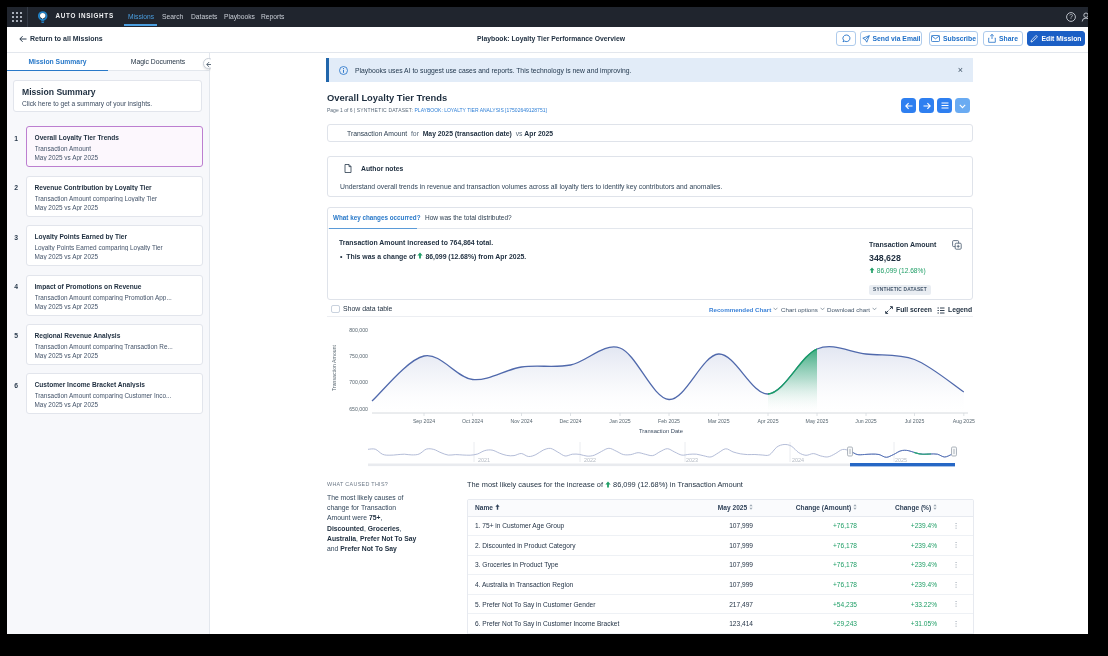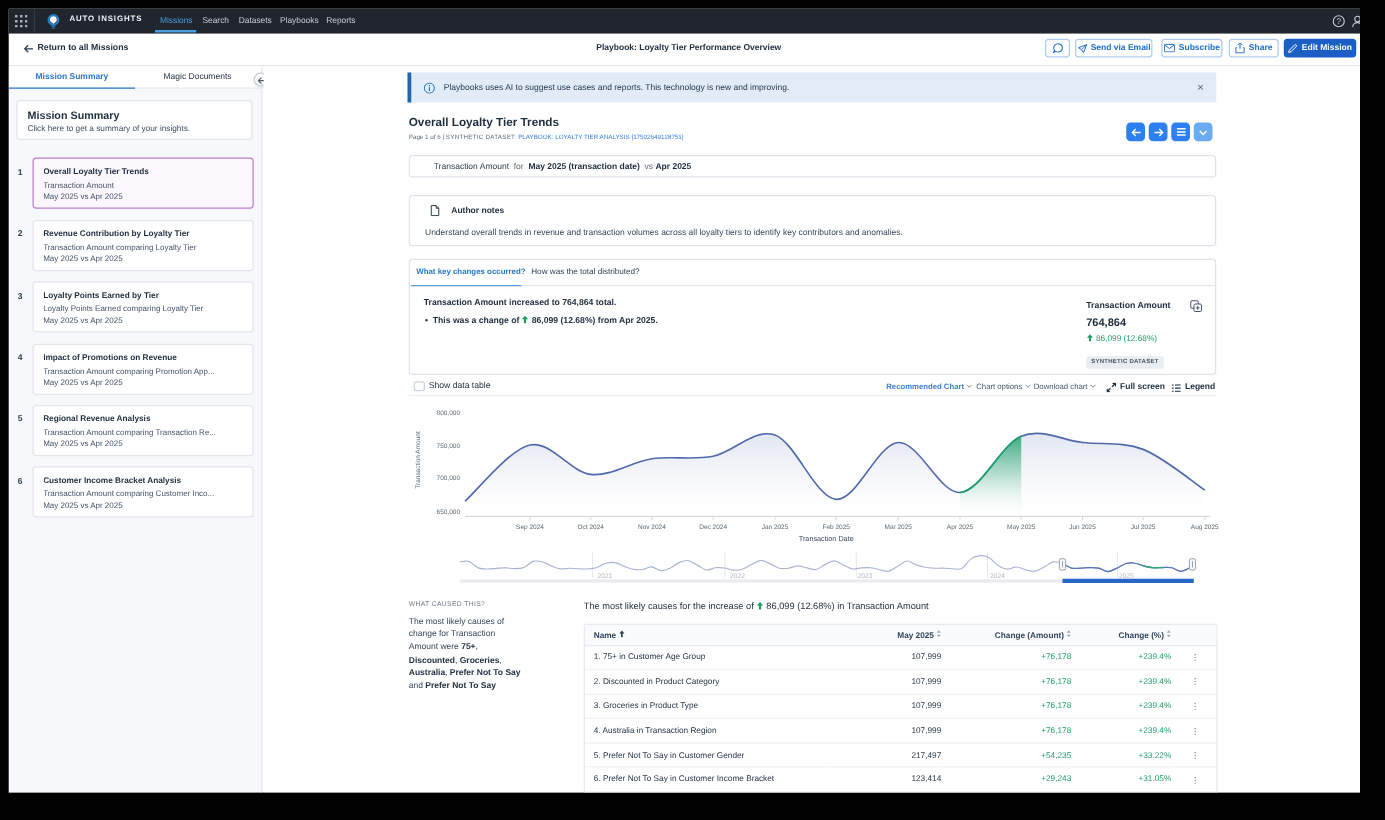--- a/index.html
+++ b/index.html
@@ -207,21 +207,21 @@
     <div class="box" style="left:116px;top:154px;width:646px;height:93px">
       <div style="position:absolute;left:5px;top:5.5px;font-size:6.3px;font-weight:bold;color:#2979c9">What key changes occurred?</div>
       <div style="position:absolute;left:97px;top:5.5px;font-size:6.5px;color:#2c3e50">How was the total distributed?</div>
       <div style="position:absolute;left:0;top:20px;width:100%;height:1px;background:#e3e7ed"></div>
       <div style="position:absolute;left:1px;top:19.5px;width:88px;height:1.5px;background:#5b9bd8"></div>
       <div style="position:absolute;left:11px;top:31px;font-size:6.9px;font-weight:bold;color:#1d2d3e">Transaction Amount increased to 764,864 total.</div>
       <div style="position:absolute;left:12px;top:44px;font-size:6.9px;font-weight:bold;color:#1d2d3e">• &nbsp;This was a change of <svg width="6" height="7" viewBox="0 0 6 7" style="vertical-align:-0.5px">
             <path d="M3,0.5 L5.6,3.4 H3.9 V6.5 H2.1 V3.4 H0.4 Z" fill="#1f9e66"></path>
           </svg> 86,099 (12.68%) from Apr 2025.</div>
       <div style="position:absolute;left:541px;top:33px;font-size:7px;font-weight:bold;color:#1d2d3e">Transaction Amount</div>
-      <div style="position:absolute;left:541px;top:45px;font-size:8.8px;font-weight:bold;color:#1d2d3e">764,864</div>
+      <div style="position:absolute;left:541px;top:45px;font-size:8.8px;font-weight:bold;color:#1d2d3e">348,628</div>
       <div style="position:absolute;left:541px;top:59px;font-size:6.6px" class="green"><svg width="6" height="6.5" viewBox="0 0 6 7" style="vertical-align:-0.5px">
             <path d="M3,0.5 L5.6,3.4 H3.9 V6.5 H2.1 V3.4 H0.4 Z" fill="#1f9e66"></path>
           </svg> 86,099 (12.68%)</div>
       <div style="position:absolute;left:541px;top:69px"><span class="chip">SYNTHETIC DATASET</span></div>
       <svg style="position:absolute;left:624px;top:32px" width="10" height="10" viewBox="0 0 10 10">
         <rect x="0.6" y="0.6" width="6" height="6" rx="1" fill="none" stroke="#44566b" stroke-width="0.8"></rect>
         <rect x="3.2" y="3.2" width="6" height="6" rx="1" fill="#fff" stroke="#44566b" stroke-width="0.8"></rect>
         <path d="M6.2,4.8 v3 M4.7,6.3 h3" stroke="#44566b" stroke-width="0.8"></path>
       </svg>
     </div>

